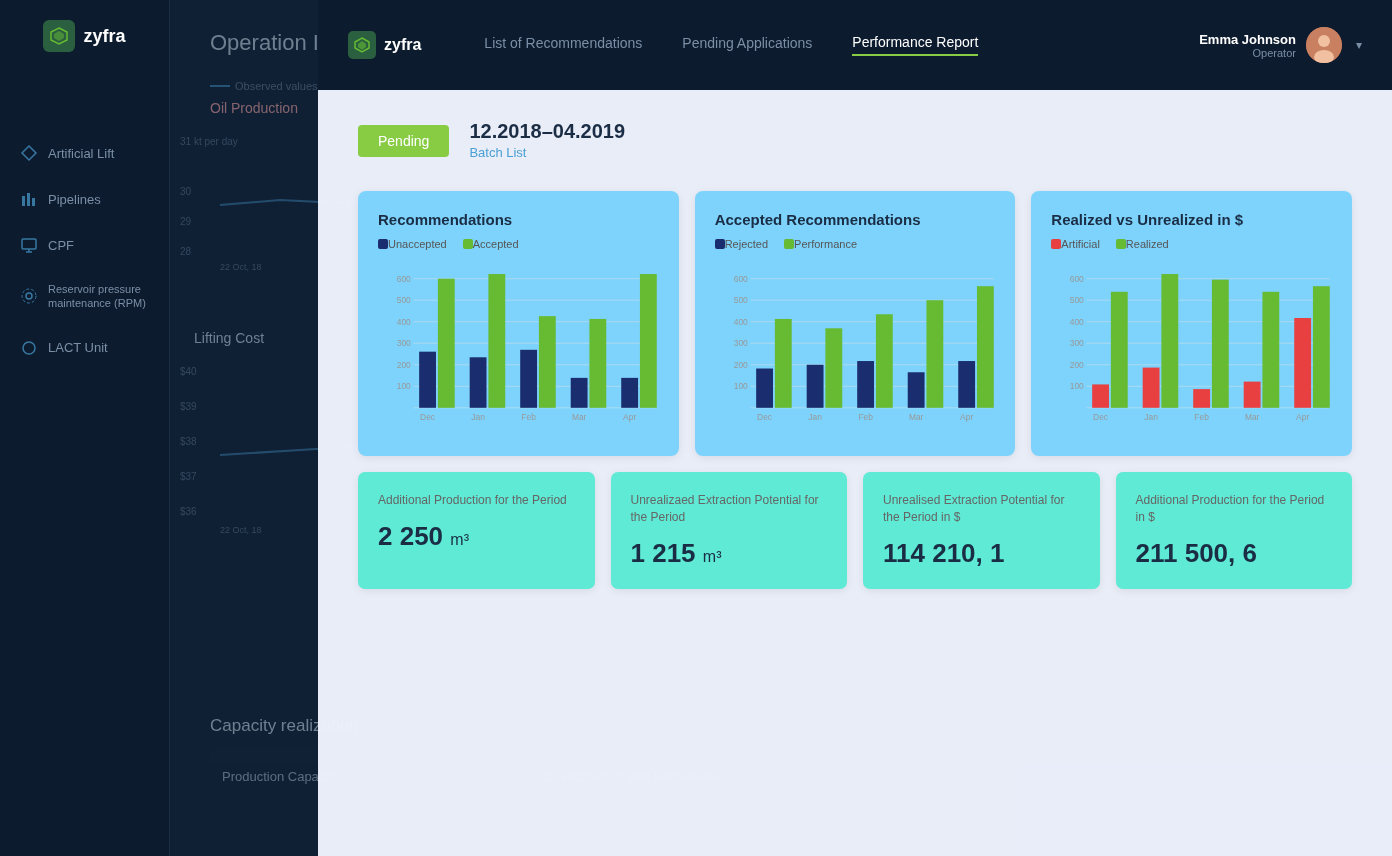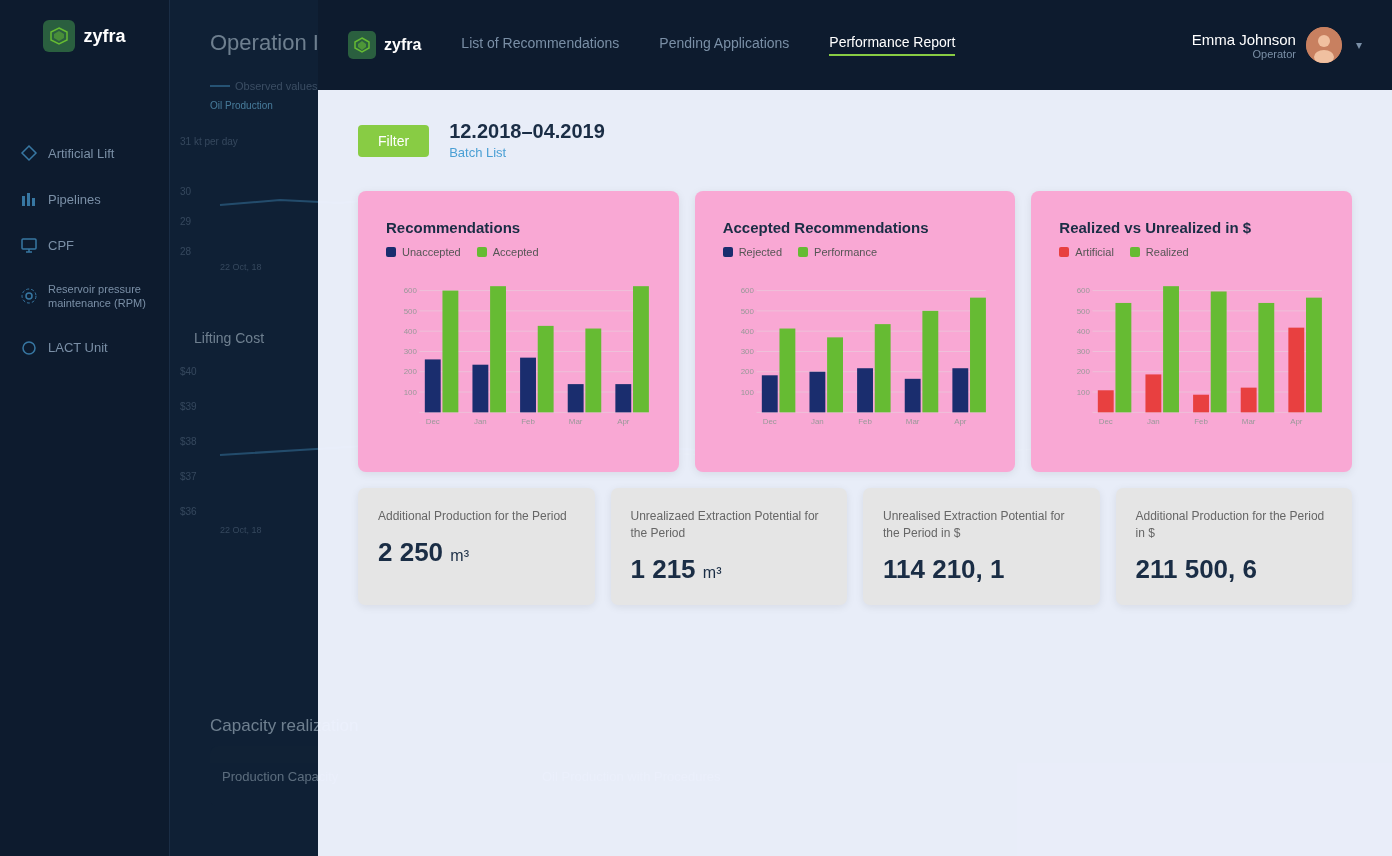--- a/index.html
+++ b/index.html
@@ -115,20 +115,21 @@
       width: 28px; height: 28px;
       background: #2a5f3f;
       border-radius: 5px;
       display: flex; align-items: center; justify-content: center;
     }
     .nav-links {
       display: flex;
       align-items: center;
       gap: 40px;
       flex: 1;
+      margin-left: 23px;
     }
     .nav-link {
       color: #7a8fa6;
       font-size: 14px;
       cursor: pointer;
       padding-bottom: 4px;
       text-decoration: none;
     }
     .nav-link.active {
       color: #fff;
@@ -145,21 +146,21 @@
     .nav-avatar {
       width: 36px; height: 36px;
       border-radius: 50%;
       background: #c88060;
       display: flex; align-items: center; justify-content: center;
       font-size: 14px;
       color: #fff;
       overflow: hidden;
     }
     .nav-user-info { text-align: right; }
-    .nav-user-name { font-weight: 400; font-size: 15px; }
+    .nav-user-name { font-weight: 700; font-size: 13px; }
     .nav-user-role { color: #7a8fa6; font-size: 11px; }
     .nav-chevron { color: #7a8fa6; font-size: 12px; margin-left: 4px; }
 
     
     .content {
       padding: 30px 40px;
       flex: 1;
     }
 
     
@@ -193,59 +194,59 @@
 
     
     .charts-grid {
       display: grid;
       grid-template-columns: 1fr 1fr 1fr;
       gap: 16px;
       margin-bottom: 16px;
     }
 
     .chart-card {
-      background: #f9a8d4;
+      background: #7dd3fc;
       border-radius: 8px;
-      padding: 28px;
+      padding: 20px;
       box-shadow: 0 2px 8px rgba(0,0,0,0.08);
     }
     .chart-title {
       font-size: 15px;
       font-weight: 600;
       color: #1a2d45;
       margin-bottom: 10px;
     }
     .chart-legend {
       display: flex;
       gap: 16px;
       margin-bottom: 12px;
     }
     .chart-legend-item {
       display: flex;
       align-items: center;
-      gap: 6px;
+      gap: 0;
       font-size: 11px;
       color: #555;
     }
     .legend-dot {
       width: 10px; height: 10px;
       border-radius: 2px;
     }
     .dot-dark { background: #1a2d6e; }
     .dot-green { background: #66bb33; }
     .dot-red { background: #e84040; }
 
     
     .stats-grid {
       display: grid;
       grid-template-columns: 1fr 1fr 1fr 1fr;
       gap: 16px;
     }
     .stat-card {
-      background: #e5e5e5;
+      background: #5eead4;
       border-radius: 7px;
       padding: 20px;
       box-shadow: 0 2px 8px rgba(0,0,0,0.08);
     }
     .stat-label {
       font-size: 12px;
       color: #666;
       line-height: 1.4;
       margin-bottom: 12px;
     }
@@ -335,21 +336,21 @@
       <div style="display:flex;align-items:center;gap:5px;color:#7a8fa6;font-size:11px;">
         <div style="width:20px;height:2px;background:#4a9fd4;"></div>
           <span>Observed values</span>
       </div>
       <div style="display:flex;align-items:center;gap:5px;color:#7a8fa6;font-size:11px;">
         <div style="width:20px;height:2px;background:repeating-linear-gradient(to right, #88cc44 0, #88cc44 4px, transparent 4px, transparent 8px);"></div>
           <span>Base...</span>
       </div>
     </div>
 
-    <div style="position:absolute; top:100px; left:40px; color:#7dd3fc; font-size:10px; opacity:0.5;">Oil Production</div>
+    <div style="position:absolute; top:100px; left:40px; color:#fca5a5; font-size:14px; opacity:0.5;">Oil Production</div>
 
     <svg style="position:absolute; top:115px; left:10px; width:660px; height:160px; opacity:0.35;" viewBox="0 0 660 160">
       <text x="0" y="30" fill="#7a8fa6" font-size="10">31 kt per day</text>
       <text x="0" y="80" fill="#7a8fa6" font-size="10">30</text>
       <text x="0" y="110" fill="#7a8fa6" font-size="10">29</text>
       <text x="0" y="140" fill="#7a8fa6" font-size="10">28</text>
       <polyline points="40,90 100,85 160,88 220,82 280,87 340,90 400,92" fill="none" stroke="#4a9fd4" stroke-width="2"></polyline>
       <text x="40" y="155" fill="#7a8fa6" font-size="9">22 Oct, 18</text>
       <text x="340" y="155" fill="#7a8fa6" font-size="9">22 Mar, ...</text>
     </svg>
@@ -411,21 +412,21 @@
           <ellipse cx="18" cy="30" rx="10" ry="7" fill="#f0c0a0"></ellipse>
         </svg>
       </div>
       <span class="nav-chevron">▾</span>
     </div>
   </div>
 
   <div class="content">
 
     <div class="filter-bar">
-      <button class="filter-btn">Filter</button>
+      <button class="filter-btn">Pending</button>
       <div>
         <div class="filter-date">12.2018–04.2019</div>
         <a class="filter-batch">Batch List</a>
       </div>
     </div>
 
     <div class="charts-grid">
 
       <div class="chart-card">
         <div class="chart-title">Recommendations</div>

